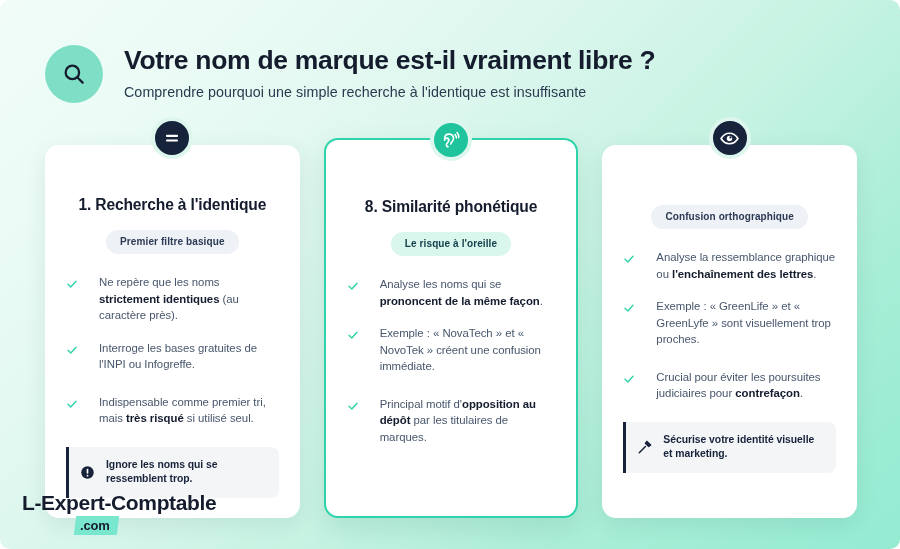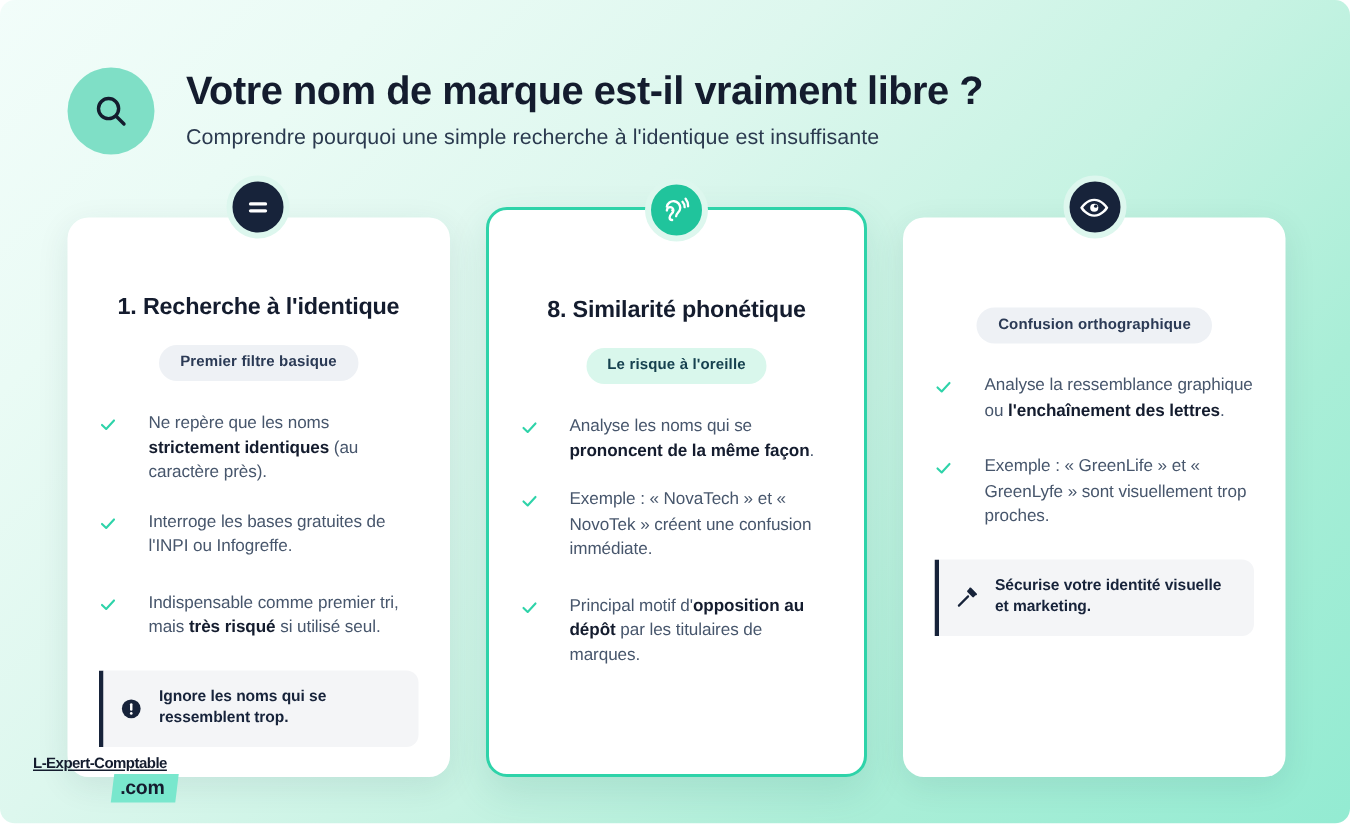--- a/index.html
+++ b/index.html
@@ -174,25 +174,24 @@
     letter-spacing: -0.05px;
   }
 
   
   .logo {
     position: absolute;
     left: 22px;
     bottom: 14px;
   }
   .logo-main {
-    font-size: 10px;
+    font-size: 21px;
     font-weight: 700;
     color: #141c2e;
     letter-spacing: -0.35px;
-    text-decoration: underline;
   }
   .logo-dot {
     position: relative;
     margin-top: 1px;
     margin-left: 53px;
     display: inline-block;
     transform: skewX(-7deg);
     background: #79e7cd;
     padding: 0px 8px 1px 5px;
   }
@@ -318,20 +317,26 @@
                 <polyline points="4,12.6 9.6,18 20,6.6"></polyline>
               </svg></span>
             <div class="bullet-text"><span>Analyse la ressemblance graphique ou </span><b>l'enchaînement des lettres</b><span>.</span></div>
           </div>
           <div class="bullet">
             <span class="check"><svg width="12" height="12" viewBox="0 0 24 24" fill="none" stroke="#2ed3a9" stroke-width="2.8" stroke-linecap="round" stroke-linejoin="round">
                 <polyline points="4,12.6 9.6,18 20,6.6"></polyline>
               </svg></span>
             <div class="bullet-text"><span>Exemple : « GreenLife » et « GreenLyfe » sont visuellement trop proches.</span></div>
           </div>
+          <div class="bullet">
+            <span class="check"><svg width="12" height="12" viewBox="0 0 24 24" fill="none" stroke="#2ed3a9" stroke-width="2.8" stroke-linecap="round" stroke-linejoin="round">
+                <polyline points="4,12.6 9.6,18 20,6.6"></polyline>
+              </svg></span>
+            <div class="bullet-text"><span>Crucial pour éviter les poursuites judiciaires pour </span><b>contrefaçon</b><span>.</span></div>
+          </div>
         </div>
         <div class="note">
           <span class="note-icon">
             <svg width="16" height="16" viewBox="0 0 24 24" stroke="#17233a" stroke-width="2.2" stroke-linecap="round" fill="none">
               <line x1="3.4" y1="20.6" x2="12.6" y2="11.4"></line>
               <rect x="11.4" y="5.6" width="9.2" height="4.6" rx="1.1" transform="rotate(45 16 7.9)" fill="#17233a" stroke="none"></rect>
               <line x1="14.8" y1="3.6" x2="20.4" y2="9.2"></line>
             </svg>
           </span>
           <div class="note-text">Sécurise votre identité visuelle et marketing.</div>

